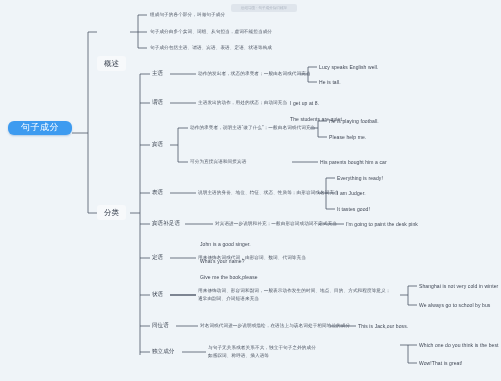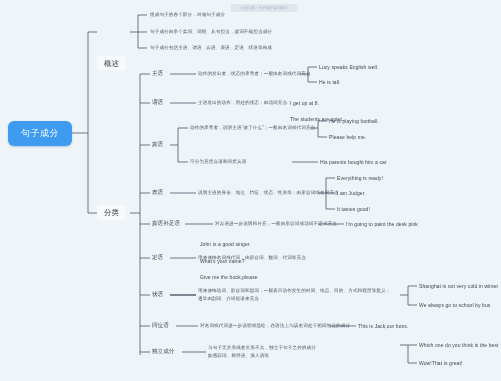--- a/index.html
+++ b/index.html
@@ -9,21 +9,21 @@
     font-family:"Liberation Sans","DejaVu Sans",sans-serif;
     color:#3a4250;
     position:relative;
   }
   #stage{position:absolute;left:0;top:0;width:501px;height:381px;}
   svg.wires{position:absolute;left:0;top:0;width:501px;height:381px;pointer-events:none;}
   .node{position:absolute;white-space:pre;line-height:1.25;}
 
   
   .root{
-    left:8px;top:121px;width:64px;height:25px;
+    left:8px;top:121px;width:64px;height:14px;
     background:#3d9bf0;color:#fff;border-radius:6px;
     font-size:9px;display:flex;align-items:center;justify-content:center;
     letter-spacing:.5px;
     box-shadow:0 1px 2px rgba(60,120,190,.35);
   }
   
   .l2{
     background:#f7f9fb;border-radius:3px;
     font-size:7.5px;color:#3a4250;
     padding:3px 7px;

